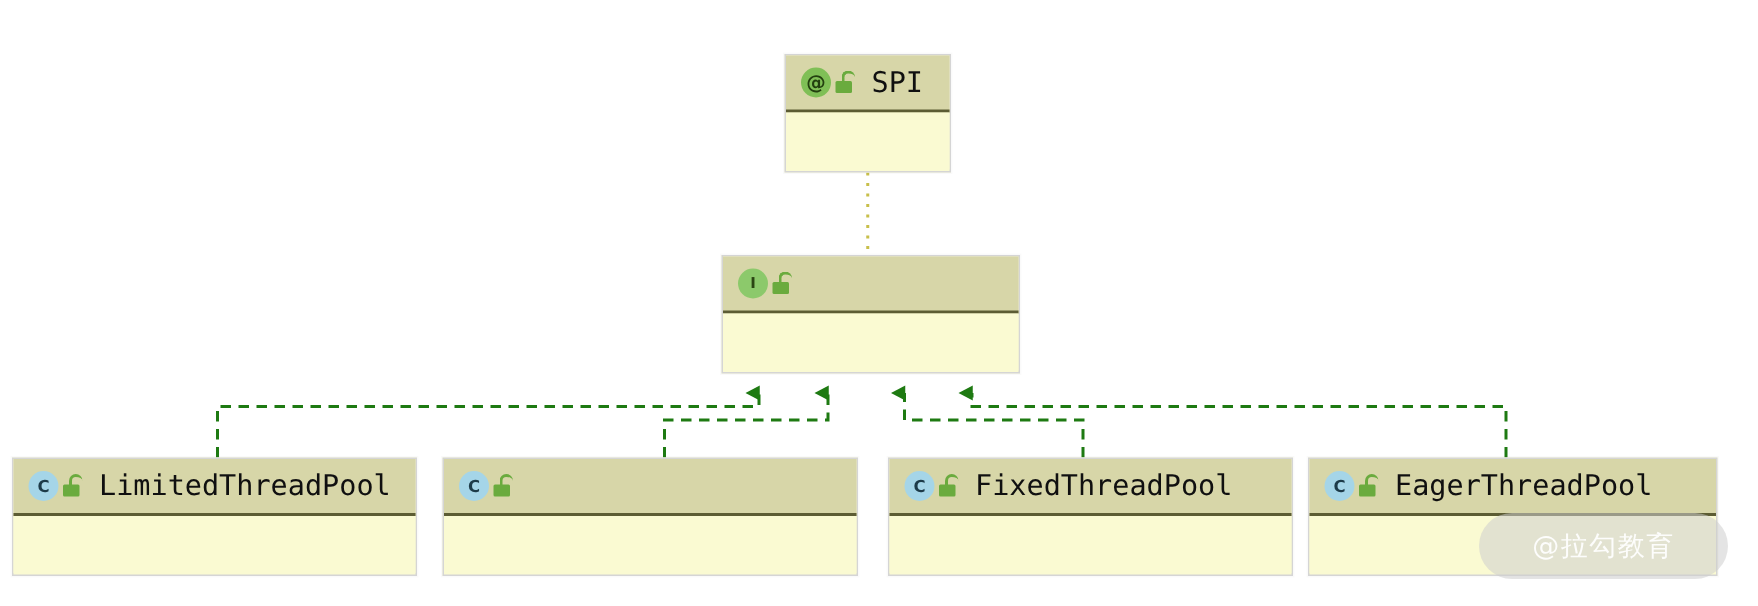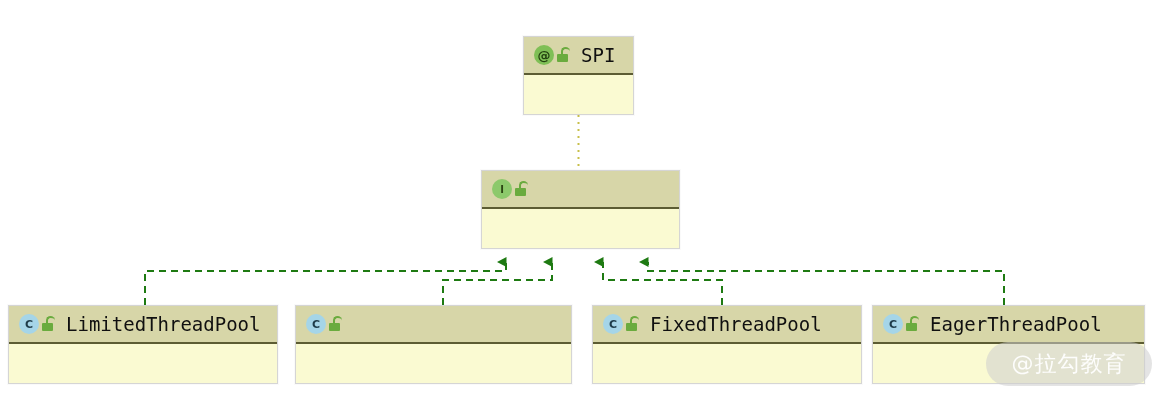--- a/index.html
+++ b/index.html
@@ -119,21 +119,21 @@
     width: 166px;
     height: 44px;
     border-radius: 22px;
     background: rgba(205,205,205,0.55);
     display: flex;
     align-items: center;
     justify-content: center;
   }
   #watermark .wm-text {
     font-family: "DejaVu Sans", "Liberation Sans", sans-serif;
-    font-size: 22px;
+    font-size: 18px;
     color: rgba(255,255,255,0.92);
     letter-spacing: 1px;
     white-space: nowrap;
   }
 </style>
 </head>
 <body>
 
 <div id="canvas">
 

